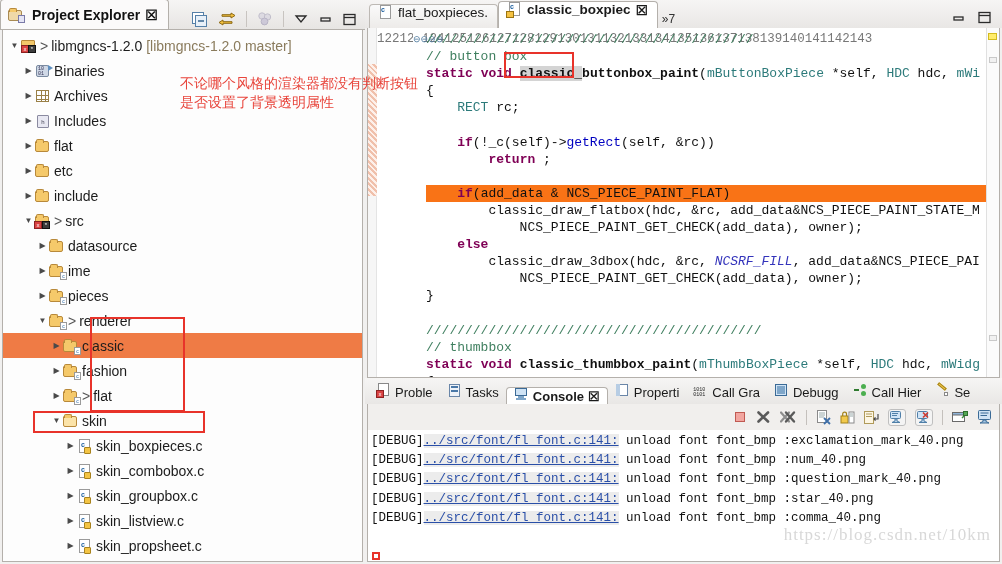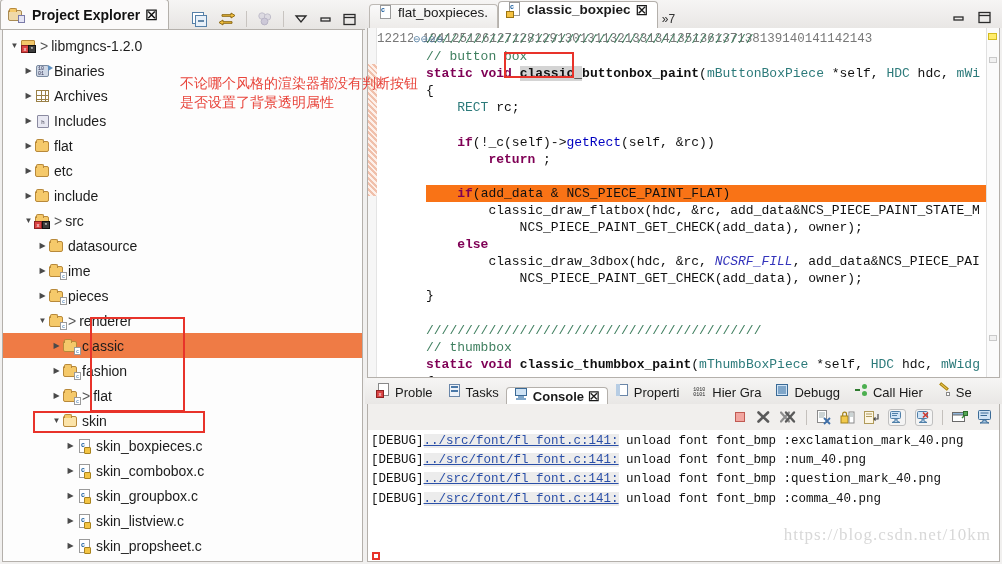--- a/index.html
+++ b/index.html
@@ -310,21 +310,21 @@
       </div>
     </div>
 
     <div class="tree">
 
       <div id="tree-rows">
           <div class="row"><span style="width:6px;flex:0 0 6px"></span><span class="arrow">▼</span><span class="ico">
               <span class="proj"></span>
               <span class="red" style="position:absolute;left:1px;bottom:1px;width:8px;height:8px;background:#d94141;border:1px solid #8d2222;color:#fff;font-size:6px;line-height:7px;text-align:center">x</span>
               <span style="position:absolute;left:8px;bottom:1px;width:8px;height:8px;background:#3c3c3c;border:1px solid #111;color:#fff;font-size:6px;line-height:7px;text-align:center">*</span>
-            </span><span class="gt">&gt;</span><span>libmgncs-1.2.0</span>&nbsp;</div>
+            </span><span class="gt">&gt;</span><span>libmgncs-1.2.0</span>&nbsp;<span class="lbl-gray">[libmgncs-1.2.0 master]</span></div>
           <div class="row">
             <span style="width:20px;flex:0 0 20px"></span>
             <span class="arrow">▶</span>
             <span class="ico">
               <span class="bin">10<br>01</span>
               <span style="position:absolute;right:-1px;top:2px;width:0;height:0;border-left:5px solid #5f8fbf;border-top:3px solid transparent;border-bottom:3px solid transparent"></span>
             </span>
             <span>Binaries</span>
           </div>
           <div class="row">
@@ -582,21 +582,21 @@
             <span><span style="width:15px;height:15px;display:inline-block;position:relative;flex:0 0 15px;"><span style="position:absolute;left:1px;top:1px;width:12px;height:8px;background:#cfe3f5;border:1px solid #3a6a96"></span><span style="position:absolute;left:4px;top:9px;width:6px;height:2px;background:#7fa6c9"></span><span style="position:absolute;left:2px;top:11px;width:10px;height:2px;background:#7fa6c9"></span></span></span>
             <span>Console</span>
             <span class="closeg">☒</span>
           </div>
           <div class="cons-tab">
             <span><span style="width:15px;height:15px;display:inline-block;position:relative;flex:0 0 15px;"><span style="position:absolute;left:1px;top:1px;width:12px;height:12px;background:#fff;border:1px solid #6a86a8"></span><span style="position:absolute;left:1px;top:1px;width:4px;height:12px;background:#b7cde4"></span></span></span>
             <span>Properti</span>
           </div>
           <div class="cons-tab">
             <span><span style="width:15px;height:15px;display:inline-block;position:relative;flex:0 0 15px;font-size:5px;line-height:5px;color:#222;font-family:&quot;Liberation Mono&quot;,monospace;padding-top:2px">1010<br>0101</span></span>
-            <span>Hier Gra</span>
+            <span>Call Gra</span>
           </div>
           <div class="cons-tab">
             <span><span style="width:15px;height:15px;display:inline-block;position:relative;flex:0 0 15px;"><span style="position:absolute;left:1px;top:1px;width:12px;height:12px;background:#cfe3f5;border:1px solid #3a6a96"></span><span style="position:absolute;left:3px;top:3px;width:8px;height:8px;background:#7fa6c9"></span></span></span>
             <span>Debugg</span>
           </div>
           <div class="cons-tab">
             <span><span style="width:15px;height:15px;display:inline-block;position:relative;flex:0 0 15px;"><span style="position:absolute;left:1px;top:6px;width:5px;height:2px;background:#2f7a2f"></span><span style="position:absolute;left:8px;top:1px;width:5px;height:5px;background:#4caf50;border-radius:50%"></span><span style="position:absolute;left:8px;top:8px;width:5px;height:5px;background:#4caf50;border-radius:50%"></span></span></span>
             <span>Call Hier</span>
           </div>
           <div class="cons-tab">
@@ -681,20 +681,21 @@
             <path d="M6 10 L6 11.5 L3 13 L12 13 L9 11.5 L9 10 Z" fill="#a8c8e4" stroke="#3a6a96"></path>
           </svg>
         </span>
       </div>
 
       <div class="cons-body">
         <div id="cons-lines">
             <div class="cons-line"><span>[DEBUG]</span><span class="lnk">../src/font/fl_font.c:141:</span><span> unload font font_bmp :exclamation_mark_40.png</span></div>
             <div class="cons-line"><span>[DEBUG]</span><span class="lnk">../src/font/fl_font.c:141:</span><span> unload font font_bmp :num_40.png</span></div>
             <div class="cons-line"><span>[DEBUG]</span><span class="lnk">../src/font/fl_font.c:141:</span><span> unload font font_bmp :question_mark_40.png</span></div>
+            <div class="cons-line"><span>[DEBUG]</span><span class="lnk">../src/font/fl_font.c:141:</span><span> unload font font_bmp :star_40.png</span></div>
             <div class="cons-line"><span>[DEBUG]</span><span class="lnk">../src/font/fl_font.c:141:</span><span> unload font font_bmp :comma_40.png</span></div>
           </div>
         <div class="watermark">https://blog.csdn.net/10km</div>
         <div class="redcursor"></div>
       </div>
     </div>
   </div>
 </div>
 
 </body></html>

